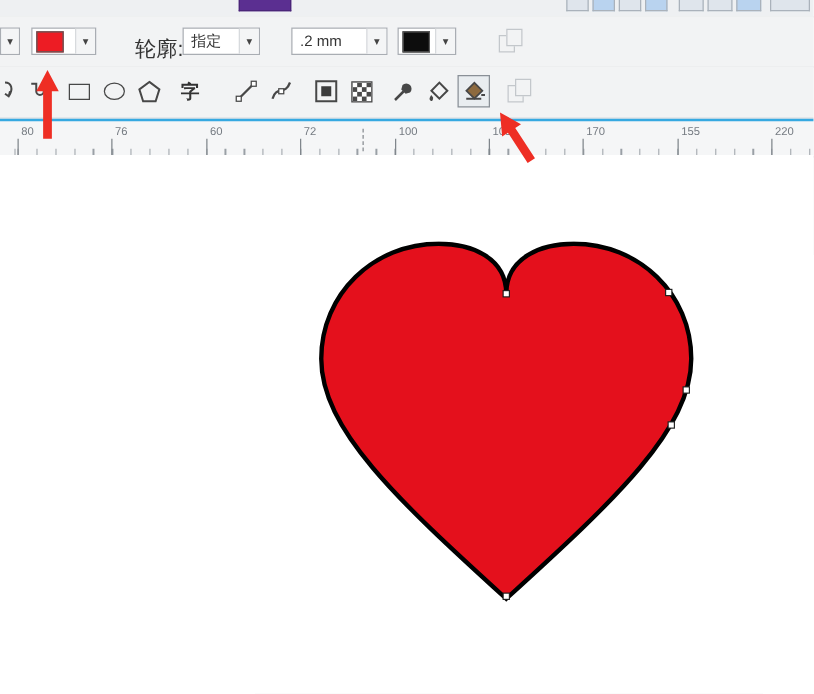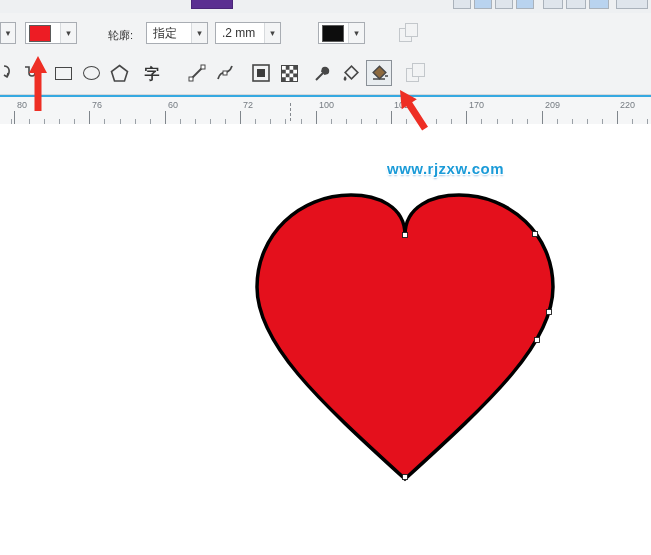--- a/index.html
+++ b/index.html
@@ -10,21 +10,21 @@
   .ts-ico{position:absolute;top:0;height:8px;border:1px solid #aab2bb;border-top:none;background:#dfe5ec}
   .ts-ico.purple{background:#5b2f91;border-color:#4a2578}
   .ts-ico.blue{background:#b9d3ef}
 
   
   .propbar{position:absolute;left:0;top:13px;width:651px;height:40px;background:#f2f3f4;border-bottom:1px solid #d6d9dc}
   .combo{position:absolute;top:9px;height:22px;background:#fff;border:1px solid #a9adb3;display:flex;align-items:center;box-sizing:border-box;font-size:12px;color:#333}
   .combo .txt{flex:1;padding-left:6px;white-space:nowrap;overflow:hidden}
   .combo .arr{width:15px;text-align:center;font-size:9px;color:#444;border-left:1px solid #d7dadd;align-self:stretch;display:flex;align-items:center;justify-content:center;background:#f4f5f6}
   .swatch{display:block;width:20px;height:15px;border:1px solid #5a5a5a;margin-left:3px}
-  .plabel{position:absolute;top:15px;font-size:11px;color:#333;white-space:nowrap}
+  .plabel{position:absolute;top:15px;font-size:17px;color:#333;white-space:nowrap}
   .ghosticon{position:absolute;width:20px;height:20px}
   .ghosticon .g1,.ghosticon .g2{position:absolute;width:11px;height:12px;border:1.4px solid #c3c7cb;background:#f2f3f4}
   .ghosticon .g1{left:0;top:5px}
   .ghosticon .g2{left:6px;top:0}
 
   
   .toolbox{position:absolute;left:0;top:53px;width:651px;height:41px;background:#f2f3f4;border-bottom:1px solid #d6d9dc}
   .tool{position:absolute;top:7px;width:26px;height:26px;display:flex;align-items:center;justify-content:center;box-sizing:border-box}
   .tool.selected{border:1px solid #8a9097;background:#e9edf0}
   .ico-rect{width:15px;height:11px;border:1.6px solid #474747}
@@ -75,21 +75,21 @@
       <span class="arr" style="margin-left:auto">▾</span>
     </div>
 
     <span class="plabel" style="left:108px">轮廓:</span>
 
     <div class="combo" style="left:146px;width:62px">
       <span class="txt">指定</span>
       <span class="arr">▾</span>
     </div>
 
-    <div class="combo" style="left:215px;width:66px">
+    <div class="combo" style="left:233px;width:77px">
       <span class="txt">.2 mm</span>
       <span class="arr">▾</span>
     </div>
 
     <div class="combo" style="left:318px;width:47px">
       <span class="swatch" style="background: rgb(13, 13, 13);"></span>
       <span class="arr" style="margin-left:auto">▾</span>
     </div>
 
     <div class="ghosticon" style="left:399px;top:10px">
@@ -180,27 +180,26 @@
     <div class="majortick" style="left:466px"></div>
     <div class="majortick" style="left:542px"></div>
     <div class="majortick" style="left:617px"></div>
     <span class="ticklabel" style="left:17px">80</span>
     <span class="ticklabel" style="left:92px">76</span>
     <span class="ticklabel" style="left:168px">60</span>
     <span class="ticklabel" style="left:243px">72</span>
     <span class="ticklabel" style="left:319px">100</span>
     <span class="ticklabel" style="left:394px">105</span>
     <span class="ticklabel" style="left:469px">170</span>
-    <span class="ticklabel" style="left:545px">209</span>
+    <span class="ticklabel" style="left:545px">155</span>
     <span class="ticklabel" style="left:620px">220</span>
     <div class="dashmark"></div>
   </div>
 
   <div class="canvas">
-    <div class="watermark">www.rjzxw.com</div>
 
     <svg class="heartsvg" width="304" height="290" viewBox="0 0 304 290">
       <path d="M152,42 C152,13 124,2 98,2 C46,2 4,42 4,94 C4,150 64,206 152,286 C240,206 300,150 300,94 C300,42 258,2 206,2 C180,2 152,13 152,42 Z" stroke-width="3.5" fill="#e4101c" stroke="#000000"></path>
       <g>
         <rect x="149.5" y="39.5" width="5" height="5" fill="#fff" stroke="#1a1a1a" stroke-width="0.9"></rect>
         <rect x="279.5" y="38.5" width="5" height="5" fill="#fff" stroke="#1a1a1a" stroke-width="0.9"></rect>
         <rect x="293.5" y="116.5" width="5" height="5" fill="#fff" stroke="#1a1a1a" stroke-width="0.9"></rect>
         <rect x="281.5" y="144.5" width="5" height="5" fill="#fff" stroke="#1a1a1a" stroke-width="0.9"></rect>
         <rect x="149.5" y="281.5" width="5" height="5" fill="#fff" stroke="#1a1a1a" stroke-width="0.9"></rect>
       </g>

